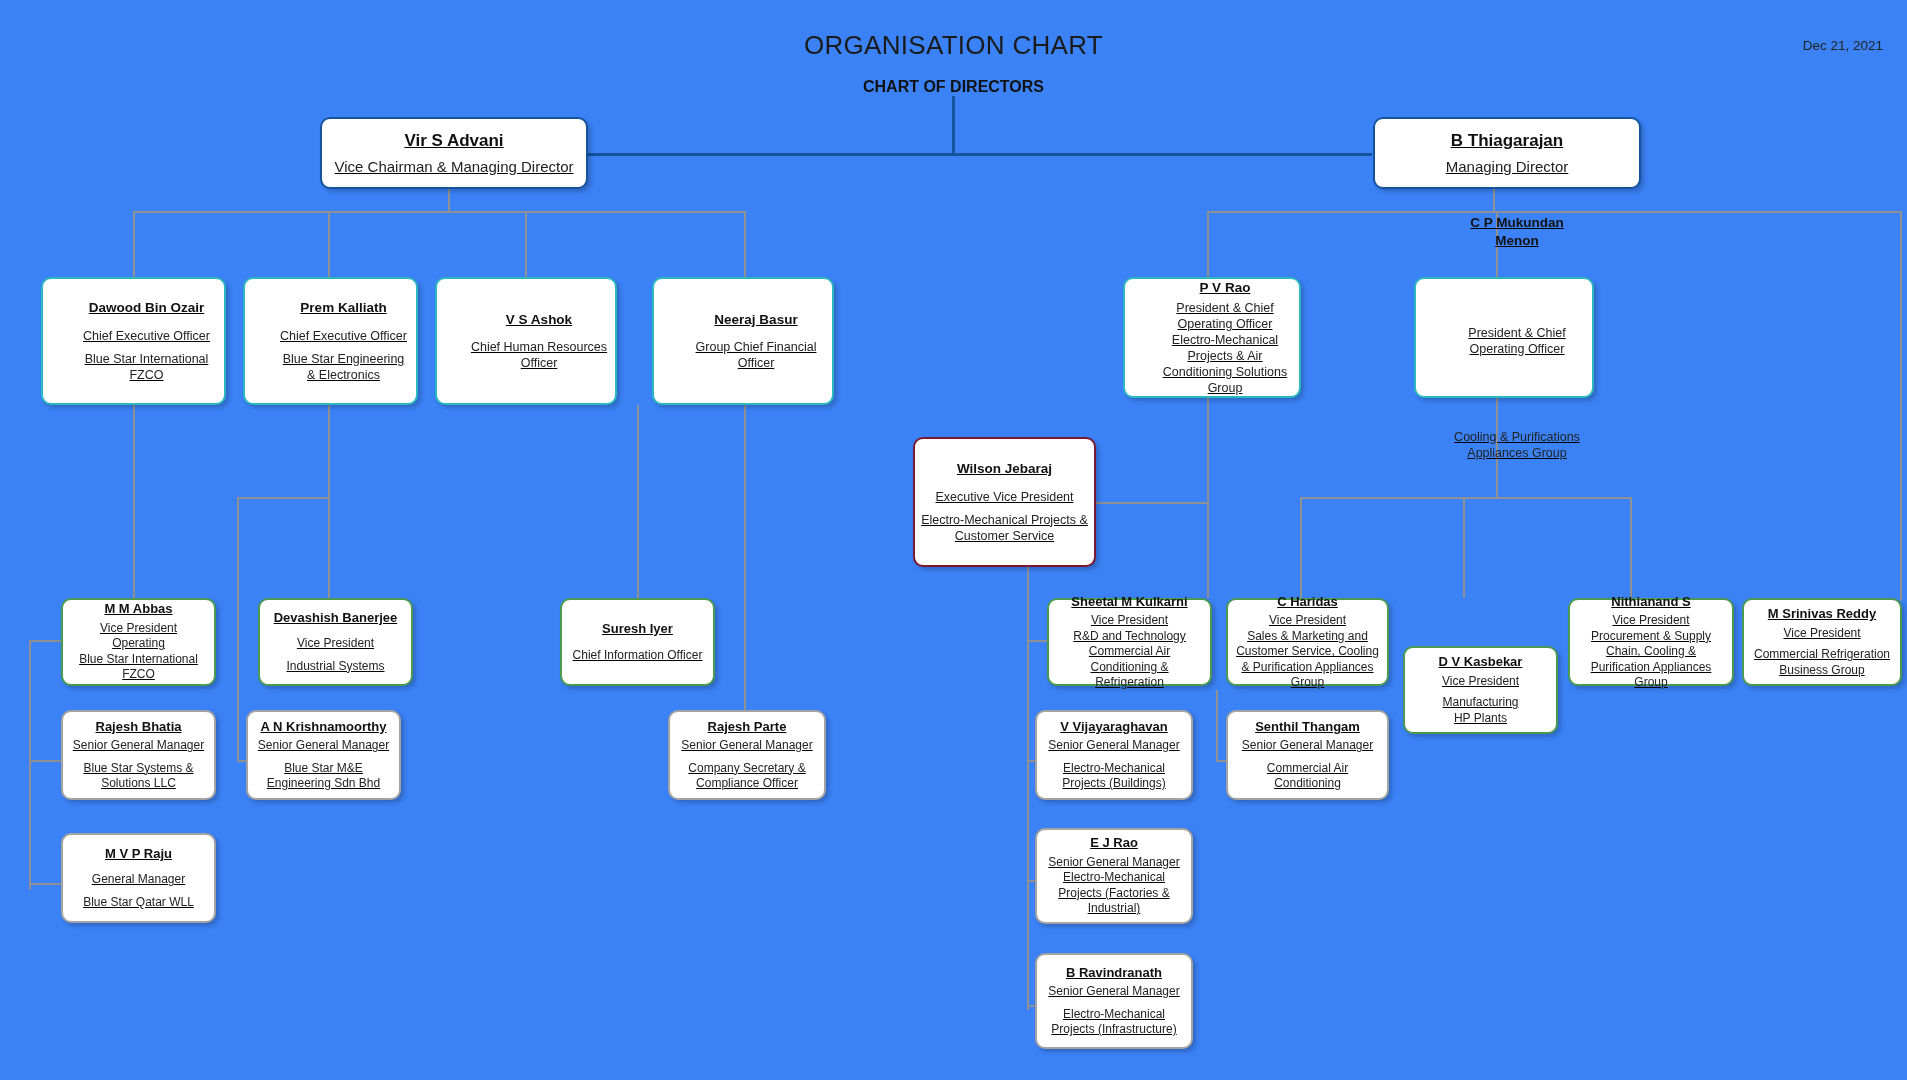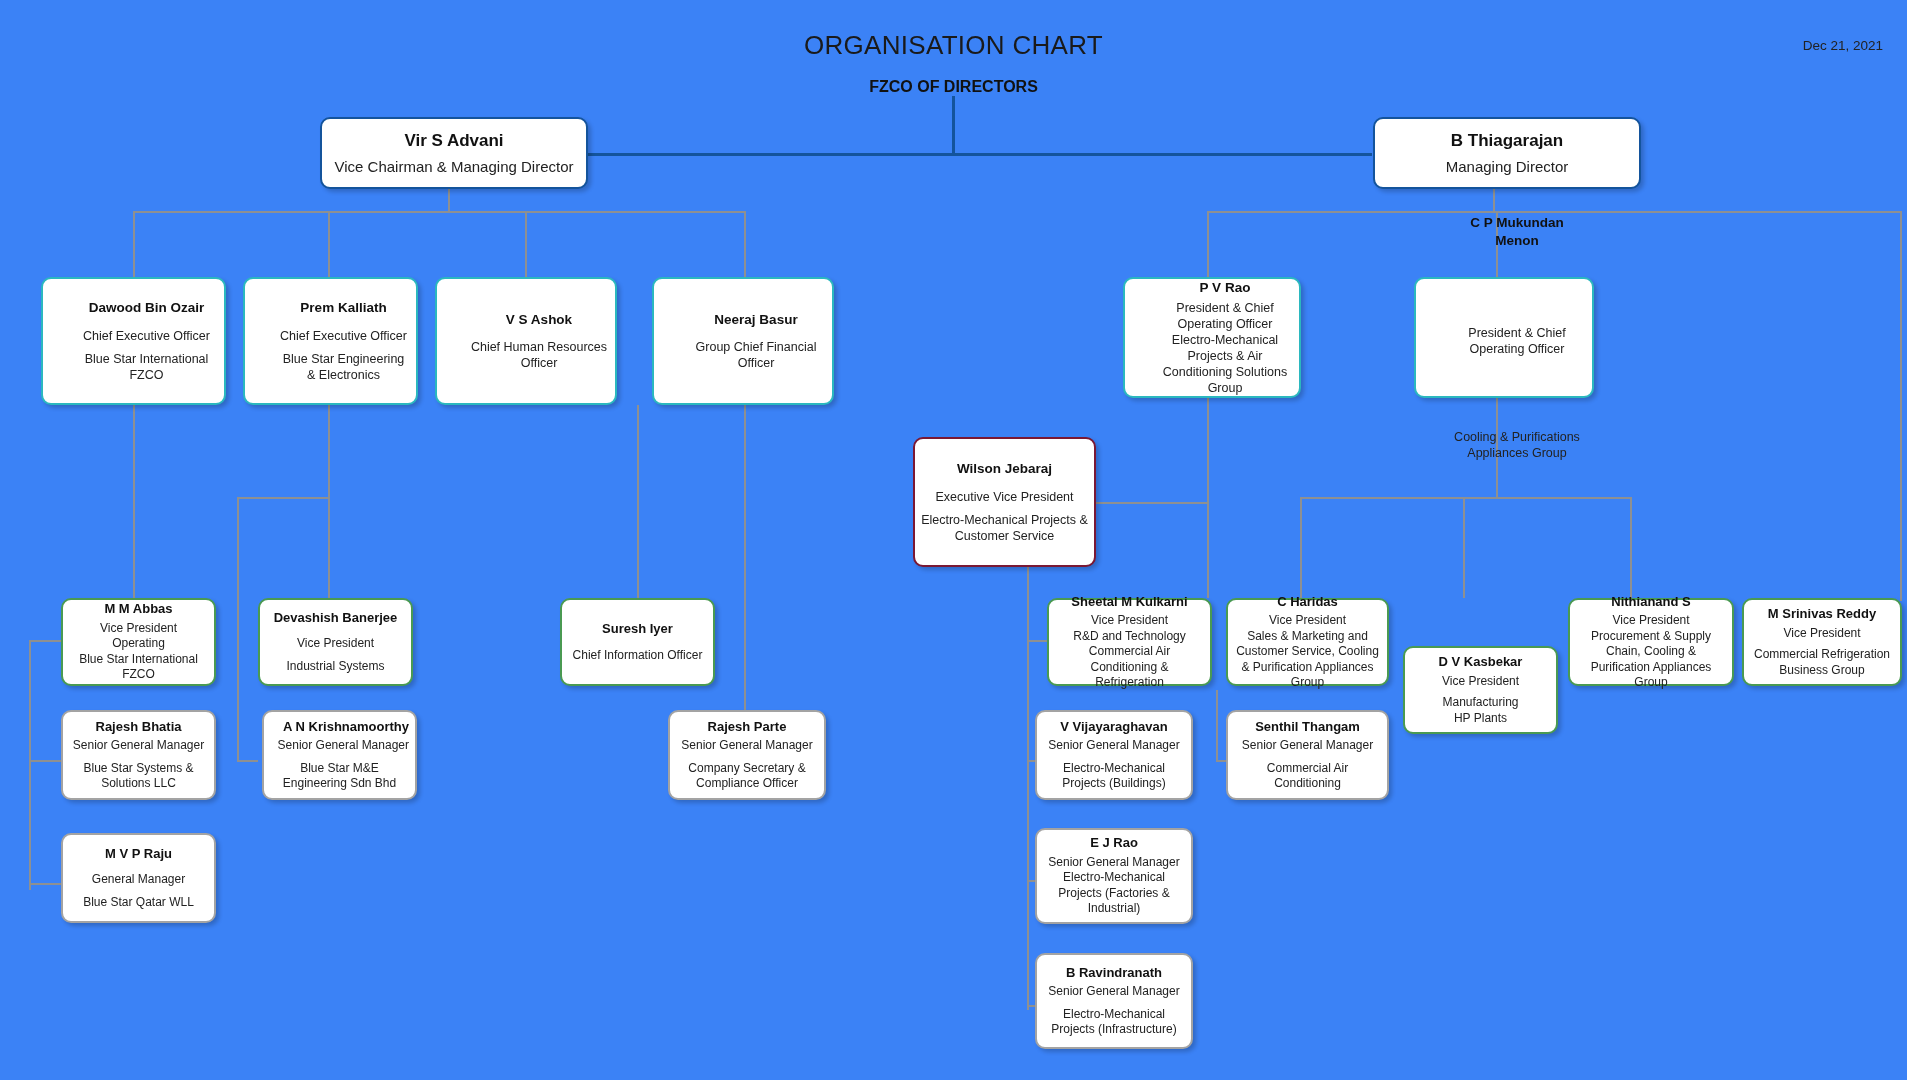--- a/index.html
+++ b/index.html
@@ -55,20 +55,21 @@
     border-radius: 10px;
     background: #ffffff;
     text-align: center;
     padding: 6px 6px;
     display: flex;
     flex-direction: column;
     justify-content: center;
     align-items: center;
     box-shadow: 3px 3px 4px rgba(0,0,0,0.20);
     line-height: 1.28;
+    text-decoration: underline;
   }
   .node .nm {
     font-weight: bold;
     color: #111;
     margin-bottom: 4px;
   }
   .node .ln {
     color: #222;
   }
   .node .gap { height: 7px; }
@@ -105,21 +106,21 @@
   }
   .lvl-orange .nm { font-size: 13px; margin-bottom: 3px; }
 </style>
 </head>
 <body>
 
 <div id="page">
 
   <div id="chart-title">ORGANISATION CHART</div>
   <div id="chart-date">Dec 21, 2021</div>
-  <div id="board-label">FZCO OF DIRECTORS</div>
+  <div id="board-label">CHART OF DIRECTORS</div>
 
   <div class="line blue v" style="left:952px; top:96px; height:58px;"></div>
 
   <div class="line blue h" style="left:576px; top:153px; width:796px;"></div>
 
   <div class="line v" style="left:448px; top:182px; height:30px;"></div>
   <div class="line h" style="left:133px; top:211px; width:612px;"></div>
   <div class="line v" style="left:133px; top:211px; height:66px;"></div>
   <div class="line v" style="left:328px; top:211px; height:66px;"></div>
   <div class="line v" style="left:525px; top:211px; height:66px;"></div>
@@ -285,21 +286,21 @@
     <div class="ln">Commercial Refrigeration Business Group</div>
   </div>
 
   <div class="node lvl-orange" style="left:61px; top:710px; width:155px; height:90px;">
     <div class="nm">Rajesh Bhatia</div>
     <div class="ln">Senior General Manager</div>
     <div class="gap"></div>
     <div class="ln">Blue Star Systems &amp; Solutions LLC</div>
   </div>
 
-  <div class="node lvl-orange" style="left:262px; top:710px; width:155px; height:90px;align-items:flex-end;">
+  <div class="node lvl-orange" style="left:246px; top:710px; width:155px; height:90px;">
     <div class="nm">A N Krishnamoorthy</div>
     <div class="ln">Senior General Manager</div>
     <div class="gap"></div>
     <div class="ln">Blue Star M&amp;E Engineering Sdn Bhd</div>
   </div>
 
   <div class="node lvl-orange" style="left:668px; top:710px; width:158px; height:90px;">
     <div class="nm">Rajesh Parte</div>
     <div class="ln">Senior General Manager</div>
     <div class="gap"></div>

